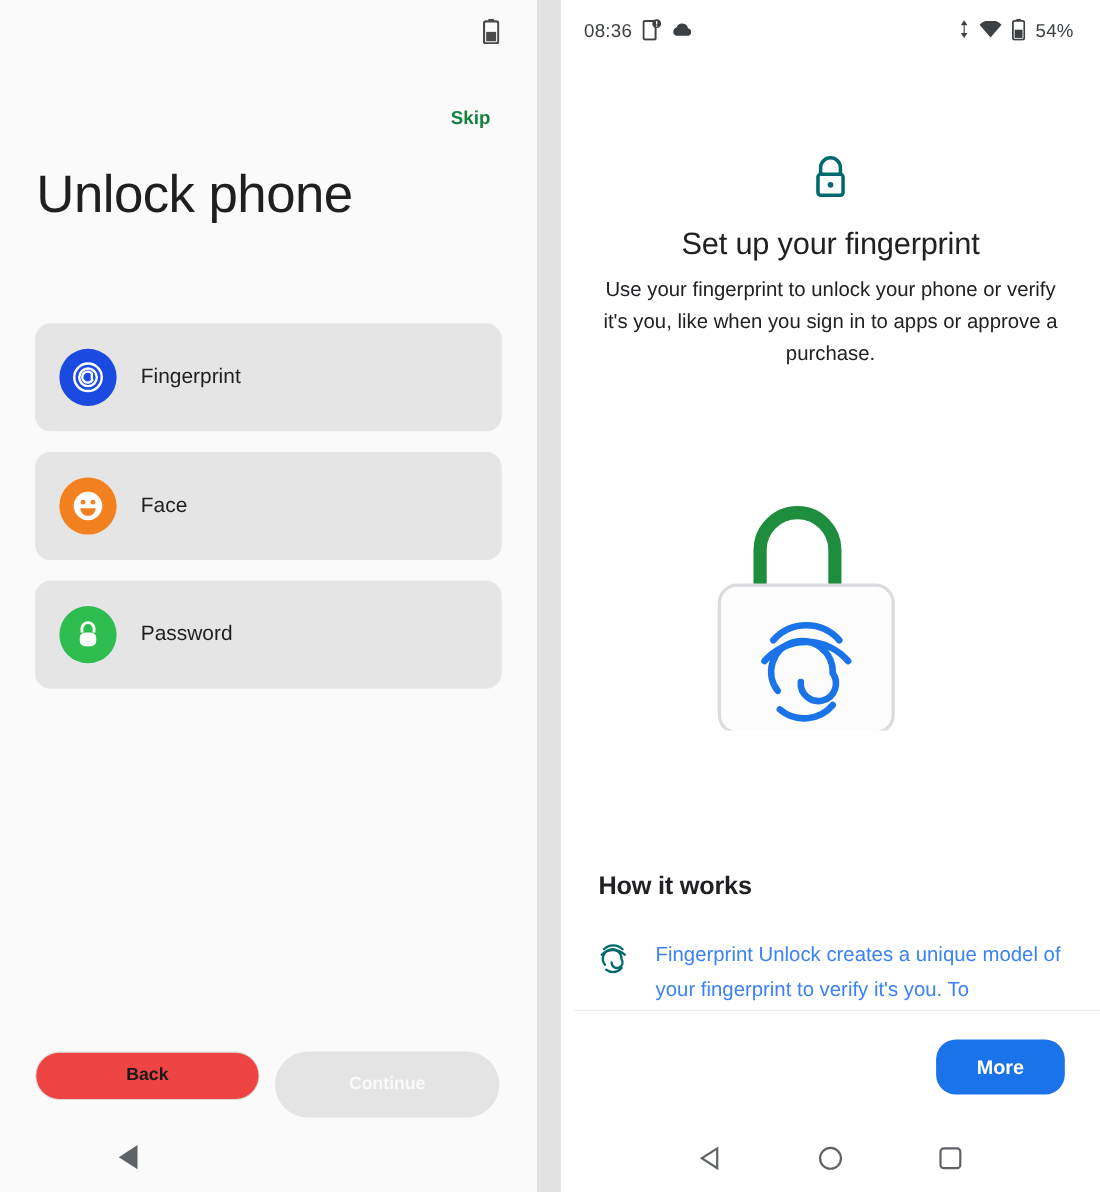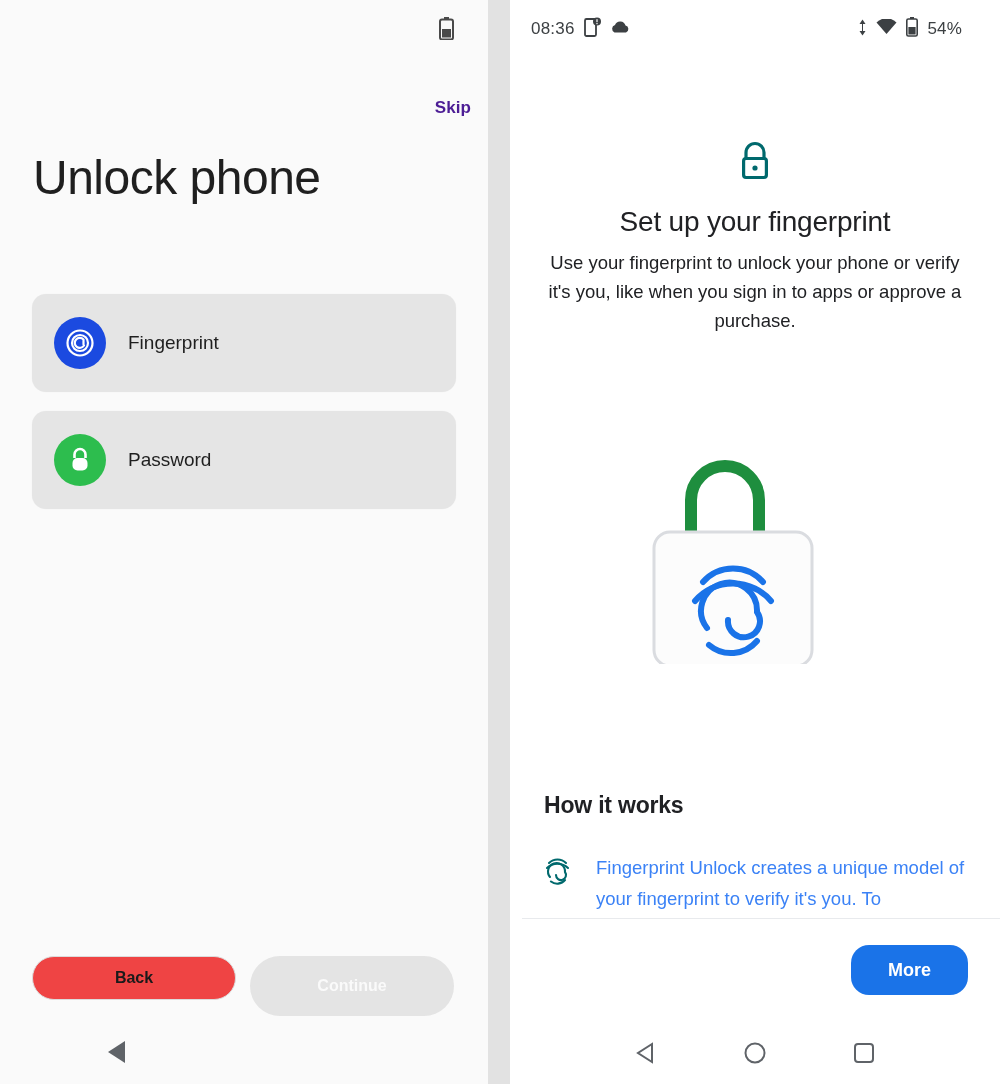--- a/index.html
+++ b/index.html
@@ -32,24 +32,24 @@
     display: flex;
     align-items: center;
     justify-content: flex-end;
     padding-right: 34px;
   }
   .batt-sm { display: block; }
 
   .skip-btn {
     position: absolute;
     top: 98px;
-    right: 17px;
+    right: 42px;
     font-size: 17px;
     font-weight: bold;
-    color: #4c1d95;
+    color: #15803d;
     letter-spacing: 0.1px;
     background: none;
     border: none;
     cursor: pointer;
     font-family: "Liberation Sans", sans-serif;
   }
   .page-title {
     position: absolute;
     top: 152px;
     left: 33px;
@@ -153,21 +153,21 @@
     flex: 0 0 490px;
     background: #ffffff;
   }
   .right-statusbar {
     position: absolute;
     top: 0; left: 0; right: 0;
     height: 58px;
     display: flex;
     align-items: center;
     justify-content: space-between;
-    padding: 0 38px 0 21px;
+    padding: 0 24px 0 21px;
   }
   .sb-left, .sb-right {
     display: flex;
     align-items: center;
     gap: 9px;
   }
   .sb-time {
     font-size: 17px;
     color: #3c4043;
     letter-spacing: 0.2px;
@@ -307,20 +307,31 @@
         <span class="option-icon icon-fingerprint">
           <svg width="30" height="30" viewBox="0 0 30 30">
             <circle cx="15" cy="15" r="12.5" fill="none" stroke="#ffffff" stroke-width="2.2"></circle>
             <circle cx="15" cy="15" r="8" fill="none" stroke="#ffffff" stroke-width="2.2"></circle>
             <path d="M19 17.5 A5 5 0 1 1 18.5 11.5 L18.5 16.5" fill="none" stroke="#ffffff" stroke-width="2.2" stroke-linecap="round"></path>
           </svg>
         </span>
         <span class="option-label">Fingerprint</span>
       </div>
 
+      <div class="option-card">
+        <span class="option-icon icon-face">
+          <svg width="32" height="32" viewBox="0 0 32 32">
+            <circle cx="16" cy="16" r="13" fill="#ffffff"></circle>
+            <circle cx="11.5" cy="12.5" r="2.2" fill="#f4811f"></circle>
+            <circle cx="20.5" cy="12.5" r="2.2" fill="#f4811f"></circle>
+            <path d="M9 18 L23 18 A7 7 0 0 1 9 18 Z" fill="#f4811f"></path>
+          </svg>
+        </span>
+        <span class="option-label">Face</span>
+      </div>
 
       <div class="option-card">
         <span class="option-icon icon-password">
           <svg width="28" height="30" viewBox="0 0 28 30">
             <path d="M8.5 13 L8.5 9.5 A5.5 5.5 0 0 1 19.5 9.5 L19.5 13" fill="none" stroke="#ffffff" stroke-width="2.6"></path>
             <rect x="6.5" y="13" width="15" height="12.5" rx="5" fill="#ffffff"></rect>
           </svg>
         </span>
         <span class="option-label">Password</span>
       </div>

